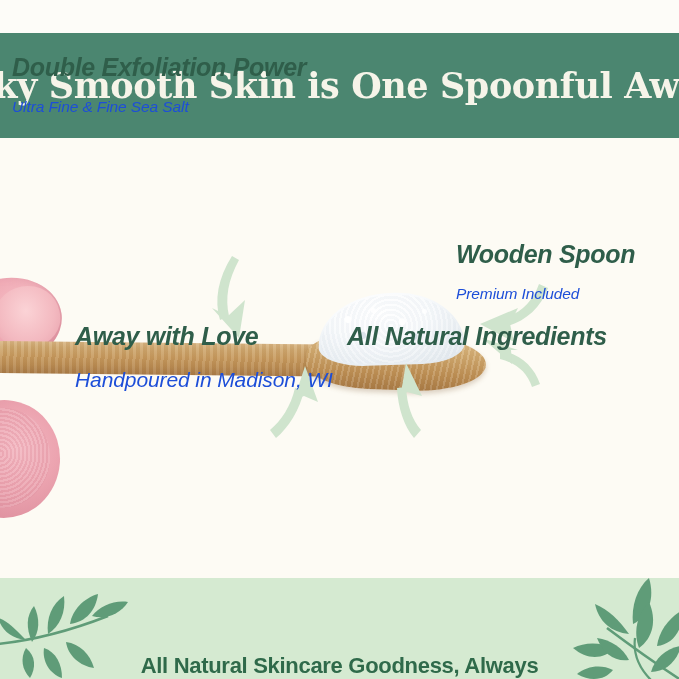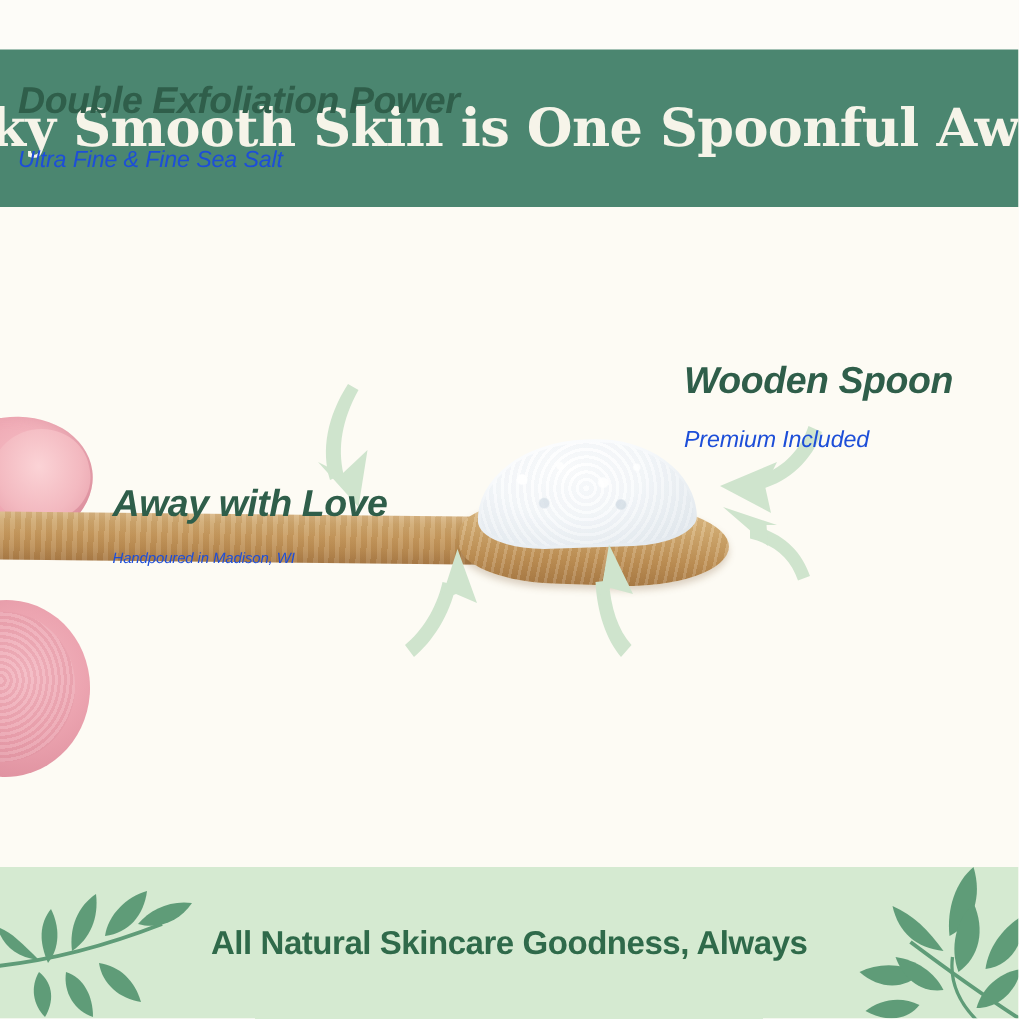--- a/index.html
+++ b/index.html
@@ -52,21 +52,21 @@
   #lbl-oils{left:396px;top:50px;width:276px;}
   #lbl-oils .t{font-size:25px;}
   #lbl-oils .s{font-size:15.5px;}
 
   #lbl-spoon{left:456px;top:240px;width:240px;}
   #lbl-spoon .t{font-size:25px;}
   #lbl-spoon .s{font-size:15.5px;}
 
   #lbl-love{left:75px;top:322px;width:272px;}
   #lbl-love .t{font-size:25px;}
-  #lbl-love .s{font-size:10px;}
+  #lbl-love .s{font-size:21px;}
 
   #lbl-natural{left:347px;top:322px;width:300px;}
   #lbl-natural .t{font-size:25px;}
   #lbl-natural .s{font-size:15.5px;}
 
   
   .photo{position:absolute;left:0;top:138px;width:679px;height:440px;pointer-events:none;}
 
   .finger{position:absolute;border-radius:50%;}
   .finger-top{
@@ -136,21 +136,21 @@
       repeating-radial-gradient(circle at 50% 45%, rgba(255,255,255,.22) 0 2px, rgba(216,224,231,.18) 2px 5px);
   }
 
   
   .arrows{position:absolute;left:0;top:138px;width:679px;height:440px;pointer-events:none;}
 
   
   .footer-band{
     position:absolute;left:0;top:578px;width:679px;height:101px;
     background:#d5ead1;overflow:hidden;
-    display:flex;align-items:center;justify-content:center;
+    display:flex;align-items:flex-end;justify-content:center;
   }
   .footer-text{
     font-size:22px;font-weight:600;color:#2f6a4a;letter-spacing:-0.3px;
     position:relative;z-index:2;white-space:nowrap;
   }
   .leaf-left{position:absolute;left:-4px;top:4px;}
   .leaf-right{position:absolute;right:-4px;top:-2px;}
 </style>
 </head>
 <body>
@@ -215,20 +215,21 @@
     <div class="t">Wooden Spoon</div>
     <div class="s">Premium Included</div>
   </div>
 
   <div class="cal" id="lbl-love">
     <div class="t">Away with Love</div>
     <div class="s">Handpoured in Madison, WI</div>
   </div>
 
   <div class="cal" id="lbl-natural">
+    <div class="t">All Natural Ingredients</div>
   </div>
 
   <div class="footer-band">
 
     <svg class="leaf-left" width="150" height="100" viewBox="0 0 150 100">
       <g fill="#5f9c78">
         <path d="M2,62 C40,58 76,48 112,34" stroke="#5f9c78" stroke-width="2.6" fill="none"></path>
         <path d="M30,58 C18,46 10,38 2,36 C6,48 14,56 30,58 Z"></path>
         <path d="M36,60 C30,46 30,34 38,24 C44,36 44,50 36,60 Z"></path>
         <path d="M52,52 C50,36 56,22 68,14 C70,30 64,44 52,52 Z"></path>

